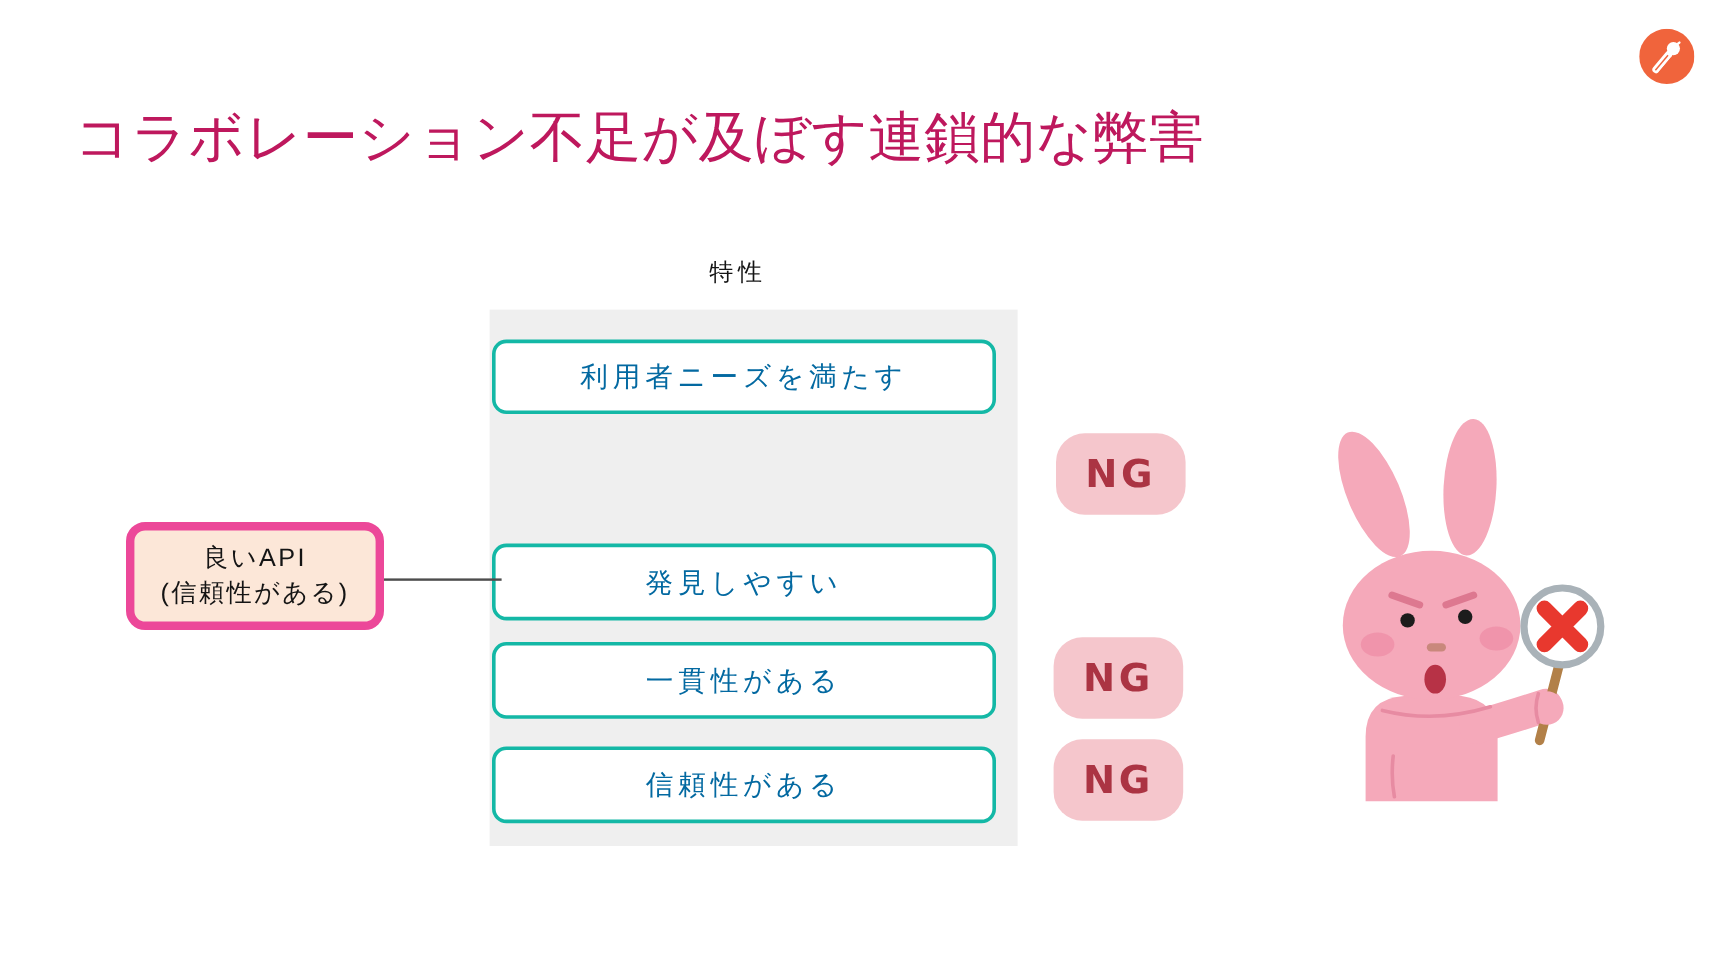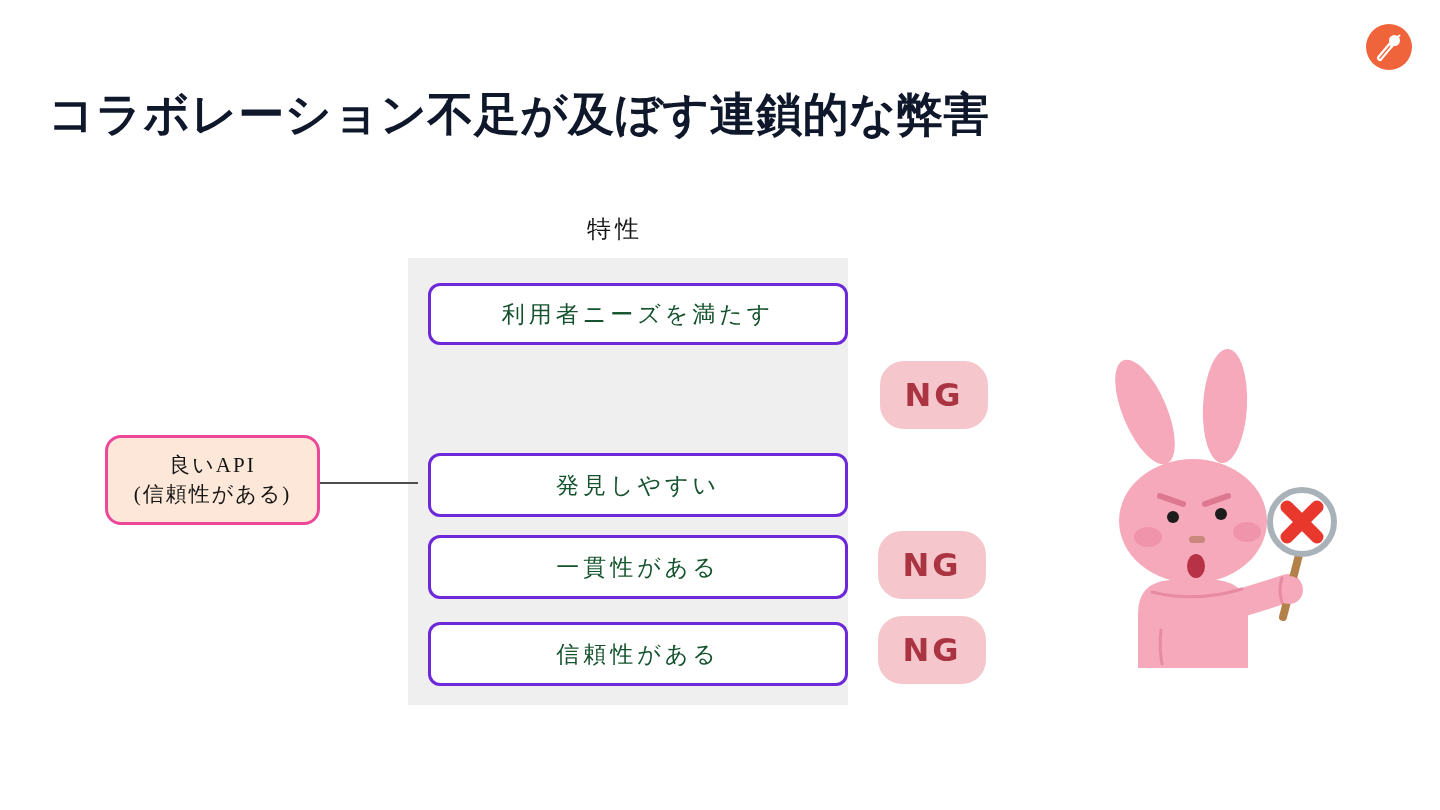--- a/index.html
+++ b/index.html
@@ -6,55 +6,54 @@
   html,body { width:1440px; height:810px; }
   body {
     background:#ffffff;
     font-family:"Liberation Sans","DejaVu Sans",sans-serif;
     color:#111111;
     overflow:hidden;
   }
   .slide { position:relative; width:1440px; height:810px; background:#ffffff; }
 
   .slide-title {
-    position:absolute; left:48px; top:84px;
-    font-size:46px; font-weight:700; letter-spacing:0.5px; color:#0f172a;
+    position:absolute; left:62px; top:84px;
+    font-size:46px; font-weight:400; letter-spacing:0.5px; color:#be185d;
     white-space:nowrap;
   }
 
   .logo { position:absolute; left:1366px; top:24px; width:46px; height:46px; }
 
   .panel-label {
     position:absolute; left:408px; top:213px; width:414px;
-    text-align:center; font-size:24px; letter-spacing:4px; color:#141414;
+    text-align:center; font-size:20px; letter-spacing:4px; color:#141414;
   }
 
   .traits-panel {
     position:absolute; left:408px; top:258px; width:440px; height:447px;
     background:#efefef;
   }
   .trait-box {
-    position:absolute; left:20px; width:420px; height:64px;
-    background:#ffffff; border:3px solid #6d28d9; border-radius:12px;
+    position:absolute; left:2px; width:420px; height:64px;
+    background:#ffffff; border:3px solid #14b8a6; border-radius:12px;
     display:flex; align-items:center; justify-content:center;
-    font-size:23px; letter-spacing:4px; color:#14532d; white-space:nowrap;
+    font-size:23px; letter-spacing:4px; color:#0369a1; white-space:nowrap;
   }
   .trait-0 { top:25px; height:62px; }
   .trait-1 { top:110px; }
   .trait-2 { top:195px;font-family:Liberation Serif, serif; }
   .trait-3 { top:277px; }
   .trait-4 { top:364px; }
 
   .api-box {
     position:absolute; left:105px; top:435px; width:215px; height:90px;
-    background:#fce7d8; border:3px solid #ec4899; border-radius:16px;
+    background:#fce7d8; border:7px solid #ec4899; border-radius:16px;
     display:flex; flex-direction:column; align-items:center; justify-content:center;
     font-size:21px; line-height:29px; letter-spacing:2px; color:#141414;
     text-align:center;
-    font-family:Liberation Serif, serif;
   }
 
   .connector-line {
     position:absolute; left:320px; top:482px; width:98px; height:2px;
     background:#4d4d4d;
   }
 
   .ng-badge {
     position:absolute; width:108px; height:68px;
     background:#f5c6cc; color:#ab3443;

